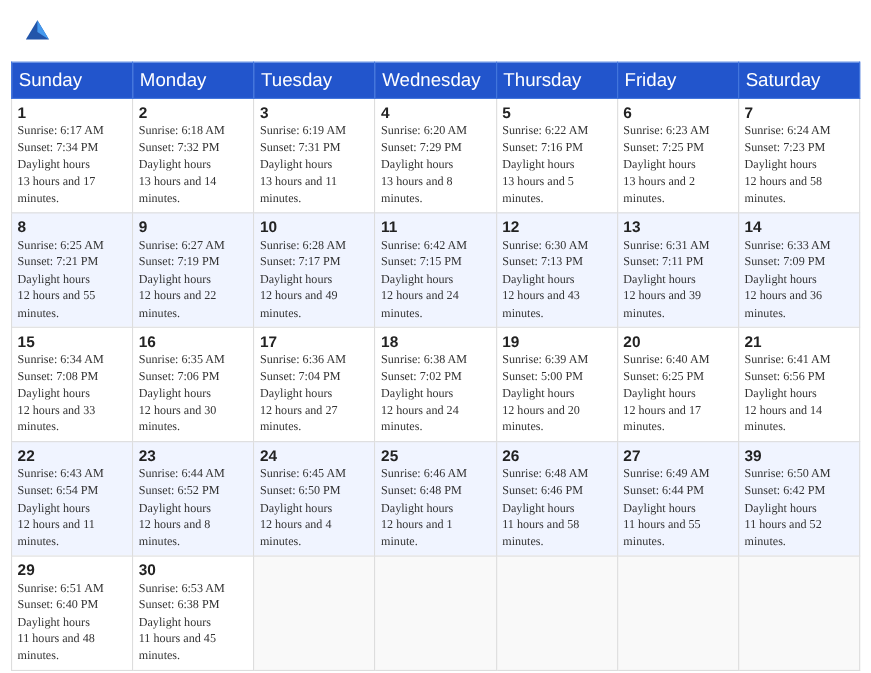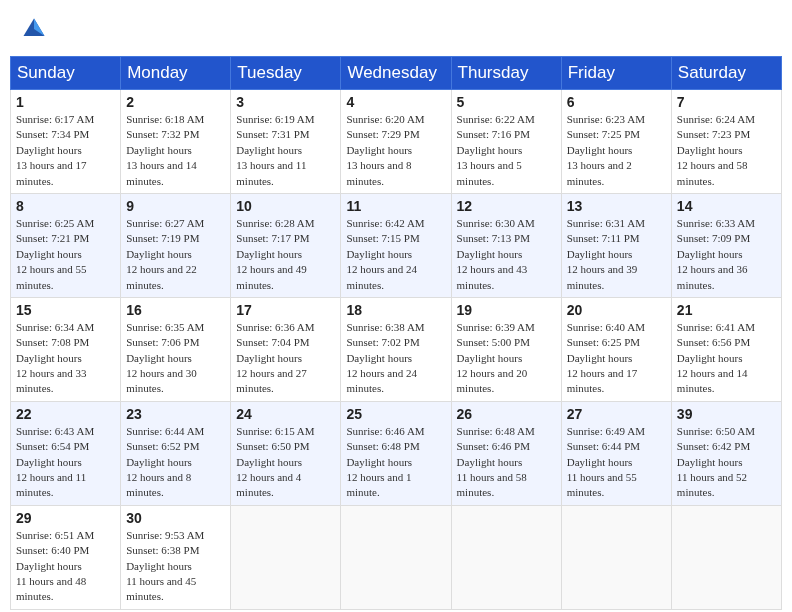--- a/index.html
+++ b/index.html
@@ -338,21 +338,21 @@
         <div class="day-info">
           <span>Sunrise: 6:44 AM</span><br>
           <span>Sunset: 6:52 PM</span><br>
           <span>Daylight hours</span><br>
           <span>12 hours and 8 minutes.</span>
         </div>
       </td>
         <td>
         <span class="day-num">24</span>
         <div class="day-info">
-          <span>Sunrise: 6:15 AM</span><br>
+          <span>Sunrise: 6:45 AM</span><br>
           <span>Sunset: 6:50 PM</span><br>
           <span>Daylight hours</span><br>
           <span>12 hours and 4 minutes.</span>
         </div>
       </td>
         <td>
         <span class="day-num">25</span>
         <div class="day-info">
           <span>Sunrise: 6:46 AM</span><br>
           <span>Sunset: 6:48 PM</span><br>
@@ -394,21 +394,21 @@
         <div class="day-info">
           <span>Sunrise: 6:51 AM</span><br>
           <span>Sunset: 6:40 PM</span><br>
           <span>Daylight hours</span><br>
           <span>11 hours and 48 minutes.</span>
         </div>
       </td>
         <td>
         <span class="day-num">30</span>
         <div class="day-info">
-          <span>Sunrise: 9:53 AM</span><br>
+          <span>Sunrise: 6:53 AM</span><br>
           <span>Sunset: 6:38 PM</span><br>
           <span>Daylight hours</span><br>
           <span>11 hours and 45 minutes.</span>
         </div>
       </td>
         <td class="empty-cell"></td>
         <td class="empty-cell"></td>
         <td class="empty-cell"></td>
         <td class="empty-cell"></td>
         <td class="empty-cell"></td>

